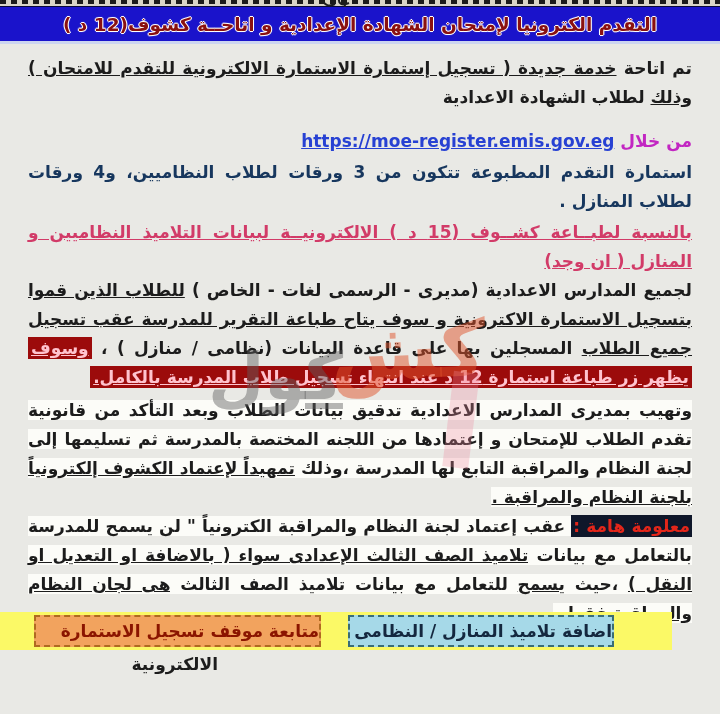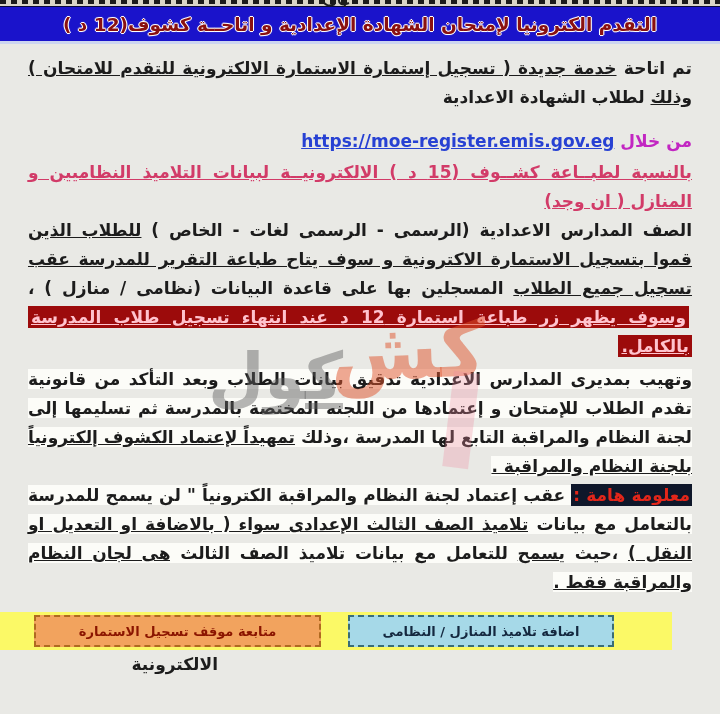--- a/index.html
+++ b/index.html
@@ -63,22 +63,22 @@
   .wm-pink{
     position:absolute;left:448px;top:328px;width:26px;height:96px;
     background:rgba(238,140,160,0.30);transform:rotate(7deg);
   }
 
   
   .band{
     position:absolute;left:0;top:612px;width:720px;height:38px;background:#fbf966;z-index:4;
   }
   .btn{
-    position:absolute;top:3px;height:28px;display:flex;align-items:center;justify-content:center;
-    font-size:13px;white-space:nowrap;cursor:pointer;
+    position:absolute;top:3px;height:28px;display:flex;align-items:center;justify-content:flex-start;
+    font-size:17px;white-space:nowrap;cursor:pointer;
   }
   .btn.orange{
     left:82px;width:283px;background:#f2a35e;border:2px dashed #b06a20;color:#8b1500;
   }
   .btn.cyan{
     left:396px;width:262px;background:#a6d9e8;border:2px dashed #3a6d76;color:#14283f;
   }
   .band-suffix{
     position:absolute;left:8px;top:654px;width:692px;text-align:right;padding-right:434px;
     box-sizing:border-box;font-size:17px;color:#1c1c1c;z-index:4;white-space:nowrap;
@@ -105,24 +105,25 @@
       <span class="wm-orange">كش</span>
       <span class="wm-gray">كول</span>
       <div class="wm-pink"></div>
     </div>
 
     <p class="para"><span>تم اتاحة  </span><span class="u">خدمة  جديدة ( تسجيل  إستمارة الاستمارة الالكترونية للتقدم للامتحان ) وذلك</span><span> لطلاب الشهادة الاعدادية</span></p>
 
     <p class="para link-line"><span class="inner"><span class="magenta">من خلال</span> <a class="link">https://moe-register.emis.gov.eg</a></span></p>
 
 
+    <p class="para navy mt2"><span>استمارة التقدم المطبوعة تتكون من 3 ورقات لطلاب النظاميين، و4 ورقات لطلاب المنازل .</span></p>
 
     <p class="para mt2"><span class="crimson">بالنسبة لطبــاعة كشــوف (15 د ) الالكترونيــة لبيانات التلاميذ النظاميين و المنازل ( ان وجد)</span></p>
 
-    <p class="para"><span>الصف المدارس الاعدادية (الرسمى - الرسمى لغات - الخاص ) </span><span class="u">للطلاب الذين قموا بتسجيل الاستمارة الاكترونية و سوف يتاح طباعة التقرير للمدرسة عقب تسجيل جميع الطلاب</span><span> المسجلين بها على قاعدة البيانات (نظامى / منازل ) ، </span><span class="hl">وسوف يظهر زر طباعة استمارة 12 د عند انتهاء تسجيل طلاب المدرسة بالكامل.</span></p>
+    <p class="para"><span>لجميع المدارس الاعدادية (مديرى - الرسمى لغات - الخاص ) </span><span class="u">للطلاب الذين قموا بتسجيل الاستمارة الاكترونية و سوف يتاح طباعة التقرير للمدرسة عقب تسجيل جميع الطلاب</span><span> المسجلين بها على قاعدة البيانات (نظامى / منازل ) ، </span><span class="hl">وسوف يظهر زر طباعة استمارة 12 د عند انتهاء تسجيل طلاب المدرسة بالكامل.</span></p>
 
     <p class="para mt4"><span class="wbg">وتهيب  بمديرى المدارس الاعدادية  تدقيق بيانات الطلاب وبعد التأكد من قانونية تقدم الطلاب للإمتحان و إعتمادها من اللجنه المختصة بالمدرسة  ثم تسليمها إلى لجنة النظام والمراقبة التابع  لها المدرسة ،وذلك  </span><span class="u wbg">تمهيداً لإعتماد الكشوف إلكترونياً بلجنة النظام والمراقبة .</span></p>
 
     <p class="para"><span class="yl">معلومة هامة :</span><span class="wbg"> عقب إعتماد  لجنة النظام والمراقبة الكترونياً " لن يسمح  للمدرسة بالتعامل مع بيانات </span><span class="u wbg">تلاميذ الصف الثالث الإعدادى سواء ( بالاضافة او التعديل او النقل )</span><span class="wbg"> ،حيث </span><span class="u wbg">يسمح</span><span class="wbg"> للتعامل مع بيانات تلاميذ الصف الثالث  </span><span class="u wbg">هى لجان النظام والمراقبة  فقط .</span></p>
 
   </div>
 
   <div class="band">
     <div class="btn orange">
         <span>متابعة موقف تسجيل الاستمارة</span>

